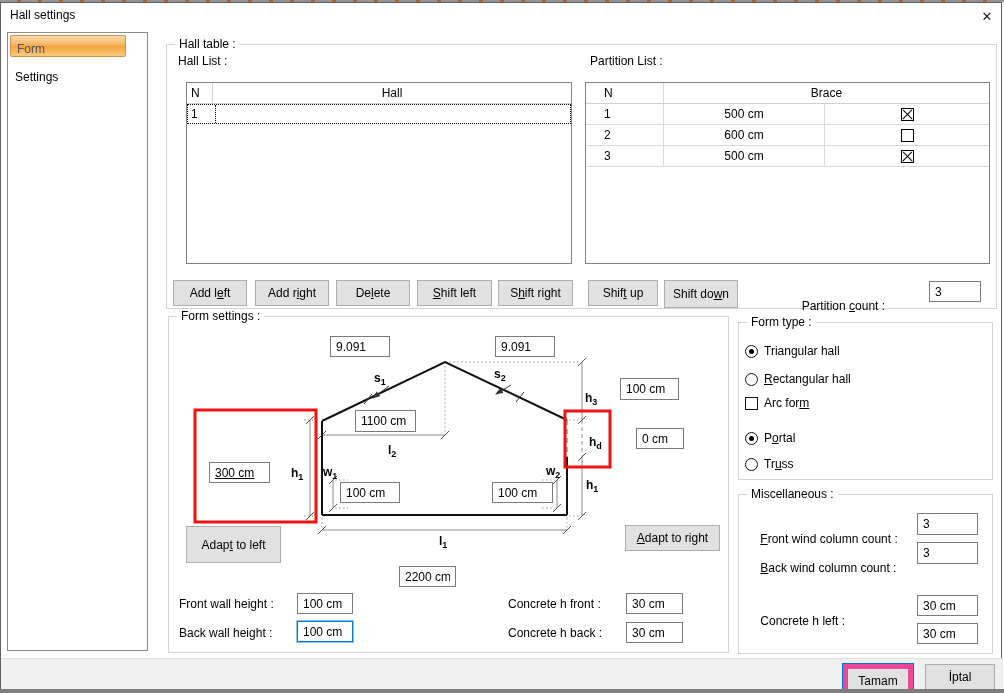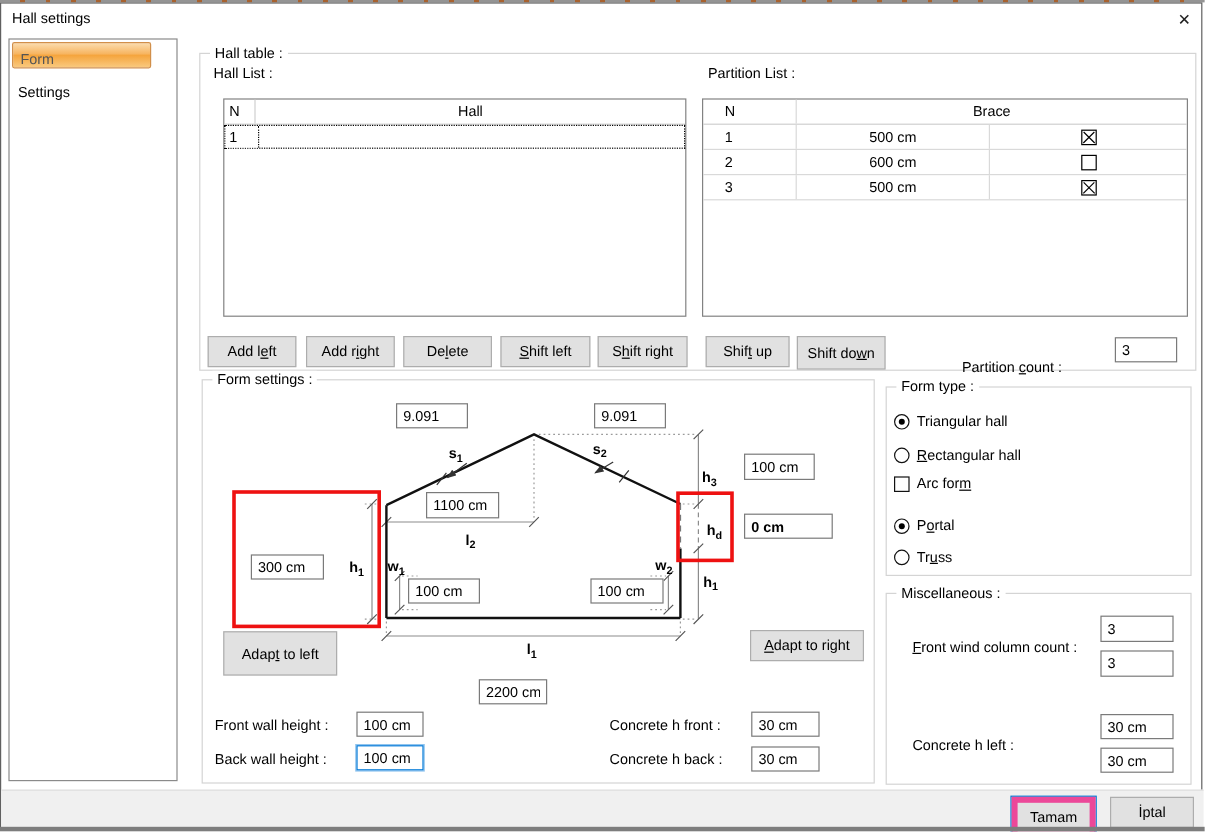--- a/index.html
+++ b/index.html
@@ -204,22 +204,22 @@
   <text x="271" y="229" font-size="12" font-weight="bold"><tspan>l</tspan><tspan font-size="9" dy="3">1</tspan></text>
 
   <rect x="27" y="94" width="121" height="112" fill="none" stroke="#ee1111" stroke-width="3"></rect>
   <rect x="397" y="95" width="45" height="56" fill="none" stroke="#ee1111" stroke-width="3"></rect>
 </svg>
 
 <input type="text" class="input" style="left: 330px; top: 336px; width: 60px; height: 21px;" value="9.091">
 <input type="text" class="input" style="left: 495px; top: 336px; width: 60px; height: 21px;" value="9.091">
 <input type="text" class="input" style="left: 355px; top: 410px; width: 61px; height: 22px;" value="1100 cm">
 <input type="text" class="input" style="left: 620px; top: 378px; width: 59px; height: 22px;" value="100 cm">
-<input type="text" class="input" style="left: 620px; top: 428px; width: 74px; height: 21px; font-weight: bold;" value="0 cm">
-<input type="text" class="input" style="left: 209px; top: 462px; width: 61px; height: 21px;" value="300 cm">
+<input type="text" class="input" style="left: 636px; top: 428px; width: 48px; height: 21px;" value="0 cm">
+<input type="text" class="input" style="left: 209px; top: 462px; width: 61px; height: 21px; text-decoration: underline;" value="300 cm">
 <input type="text" class="input" style="left: 340px; top: 482px; width: 60px; height: 21px;" value="100 cm">
 <input type="text" class="input" style="left: 492px; top: 482px; width: 61px; height: 21px;" value="100 cm">
 <input type="text" class="input" style="left: 399px; top: 566px; width: 57px; height: 21px;" value="2200 cm">
 
 <button class="btn" style="left:186px;top:526px;width:95px;height:37px">
   <span>Adap</span>
     <span class="mn">t</span>
     <span> to left</span>
 </button>
 <button class="btn" style="left:625px;top:525px;width:95px;height:22px">
@@ -260,20 +260,23 @@
     <span><span>Tr</span><span class="mn">u</span><span>ss</span></span>
   </div>
 </div>
 
 <div class="group" style="left:738px;top:494px;width:253px;height:158px">
   <span class="glabel">Miscellaneous :</span>
   <div class="lbl" style="left:8px;top:23px">
     <span></span><span class="mn">F</span><span>ront wind column count :</span>
   </div>
   <input type="text" class="input" style="left: 178px; top: 18px; width: 61px; height: 22px;" value="3">
+  <div class="lbl" style="left:8px;top:52px">
+    <span></span><span class="mn">B</span><span>ack wind column count :</span>
+  </div>
   <input type="text" class="input" style="left: 178px; top: 47px; width: 61px; height: 22px;" value="3">
   <div class="lbl" style="left:8px;top:105px">
     <span></span><span class="mn"></span><span>Concrete h left :</span>
   </div>
   <input type="text" class="input" style="left: 178px; top: 100px; width: 61px; height: 21px;" value="30 cm">
   <input type="text" class="input" style="left: 178px; top: 128px; width: 61px; height: 21px;" value="30 cm">
 </div>
 
 <div class="footer"></div>
 <button class="btn btn-ok" style="left:843px;top:664px;width:70px;height:22px">Tamam</button>

